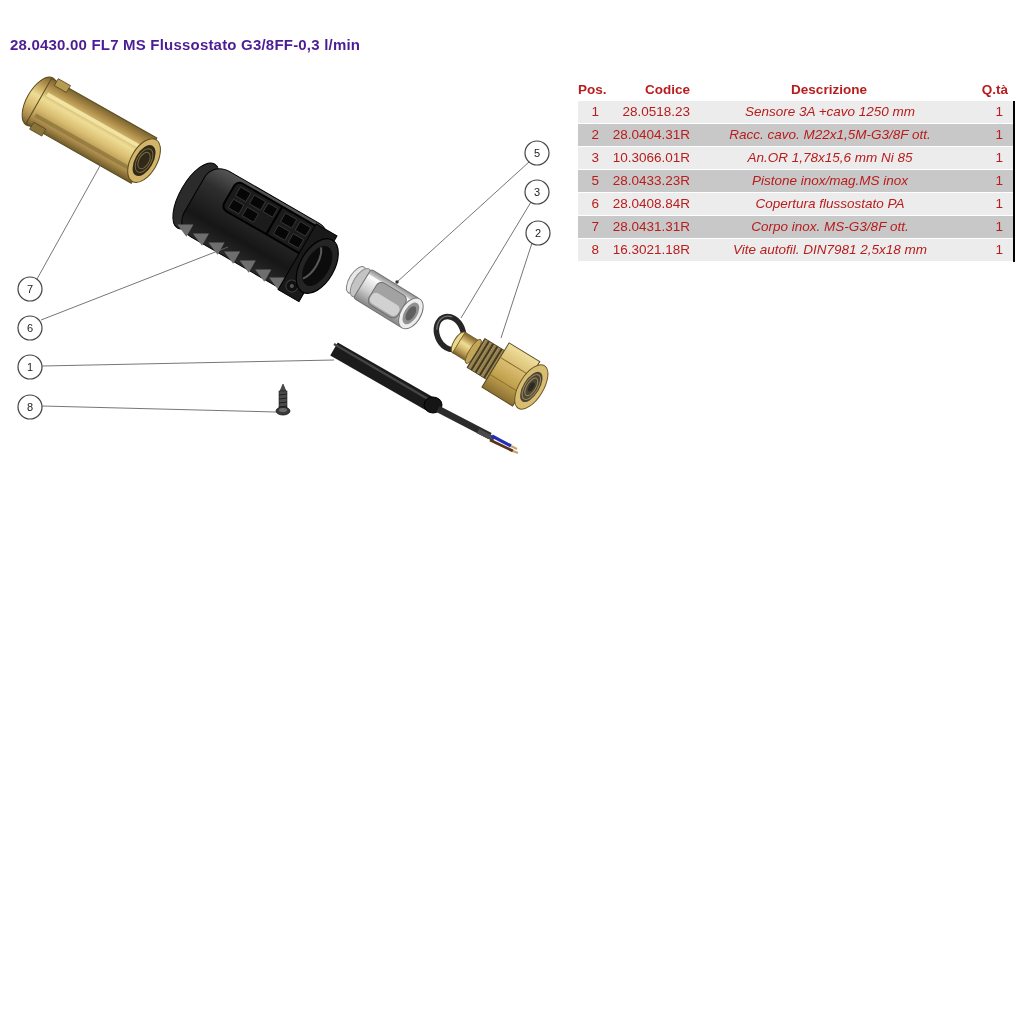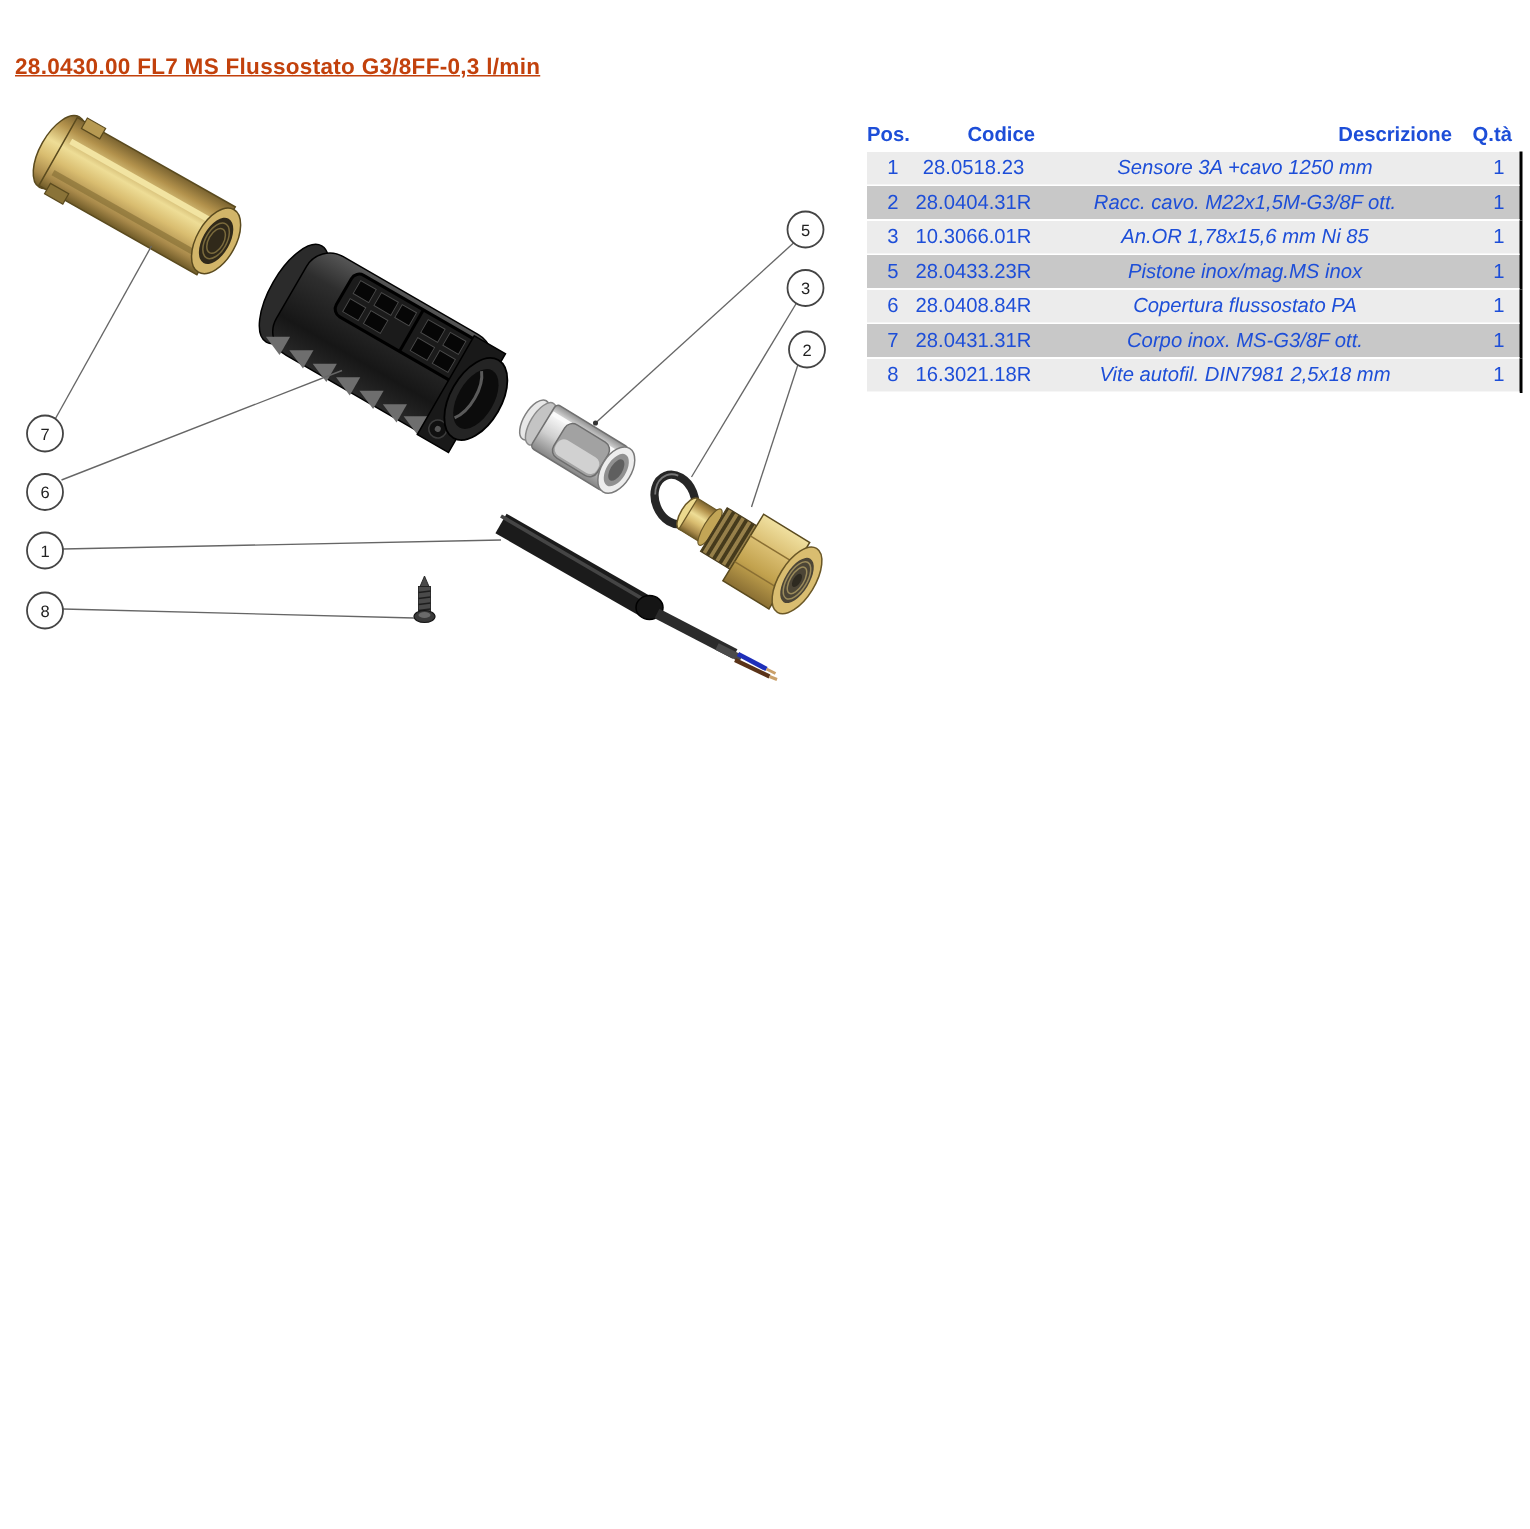--- a/index.html
+++ b/index.html
@@ -1,31 +1,31 @@
 <!DOCTYPE html>
 <html><head>
 <meta charset="utf-8">
 <style>
   html,body{margin:0;padding:0;background:#fff;}
   #page{position:relative;width:1020px;height:1019px;background:#ffffff;overflow:hidden;
         font-family:"Liberation Sans",sans-serif;color:#1a1a1a;}
   #title{position:absolute;left:10px;top:36px;font-size:15px;font-weight:bold;
-         letter-spacing:.2px;color:#c2410c;white-space:nowrap;text-decoration:underline;}
+         letter-spacing:.2px;color:#4c1d95;white-space:nowrap;}
   #diagram{position:absolute;left:0;top:0;}
   #parts-table{position:absolute;left:578px;top:80px;width:436px;}
-  table{border-collapse:collapse;table-layout:fixed;width:436px;font-size:13.5px;color:#1d4ed8;}
+  table{border-collapse:collapse;table-layout:fixed;width:436px;font-size:13.5px;color:#b91c1c;}
   col.c-pos{width:28px;}col.c-cod{width:84px;}col.c-des{width:278px;}col.c-qta{width:46px;}
   th{font-weight:bold;padding:2px 0 4px;white-space:nowrap;}
   td{padding:3px 0 4px;white-space:nowrap;overflow:hidden;}
   th.h-pos{text-align:left;}
   th.h-cod{text-align:right;}
-  th.h-des{text-align:right;}
+  th.h-des{text-align:center;}
   th.h-qta{text-align:right;padding-right:6px;}
   td.d-pos{text-align:right;padding-right:7px;}
-  td.d-cod{text-align:center;padding-left:2px;}
+  td.d-cod{text-align:right;padding-left:2px;}
   td.d-des{text-align:center;padding-left:2px;font-style:italic;}
   td.d-qta{text-align:right;padding-right:10px;}
   tbody tr:nth-child(odd){background:#ececec;}
   tbody tr:nth-child(even){background:#c8c8c8;}
   tbody td{border-bottom:1px solid #ffffff;}
   tbody td.d-qta{border-right:2px solid #000;}
 </style>
 </head>
 <body>
 

